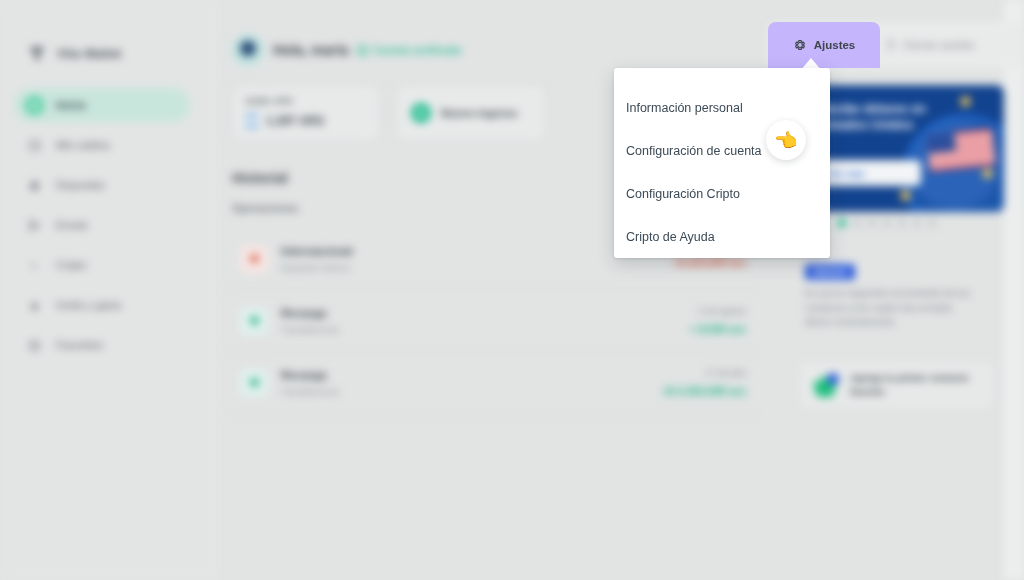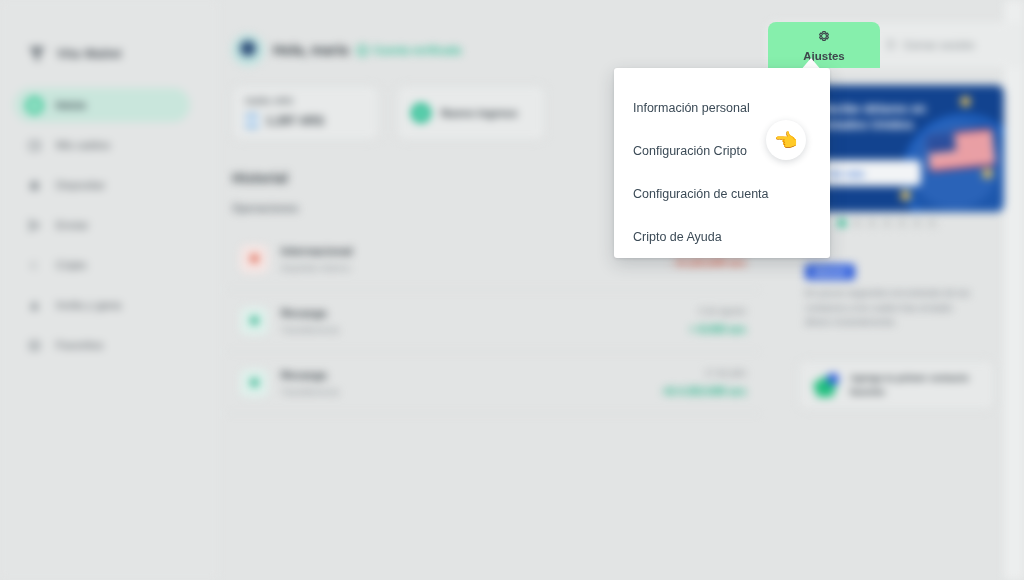--- a/index.html
+++ b/index.html
@@ -219,43 +219,43 @@
     border-radius: 50%; background: #2f5fdc;
   }
   .fav-txt { font-size: 9.5px; font-weight: 700; color: #3d454b; line-height: 1.45; }
 
   
   #overlay { position: absolute; inset: 0; }
 
   .ajustes-btn {
     position: absolute; left: 768px; top: 22px;
     width: 112px; height: 46px;
-    background: #86efac; border-radius: 8px 8px 0 0;
-    display: flex; align-items: center; justify-content: center; gap: 7px; flex-direction: column;
+    background: #c4b5fd; border-radius: 8px 8px 0 0;
+    display: flex; align-items: center; justify-content: center; gap: 7px;
   }
   .ajustes-btn .gear { width: 14px; height: 14px; }
   .ajustes-label { font-size: 11.5px; font-weight: 600; color: #3e464c; }
 
   .menu-arrow {
     position: absolute; left: 800px; top: 58px;
     width: 0; height: 0;
     border-left: 11px solid transparent;
     border-right: 11px solid transparent;
     border-bottom: 13px solid #ffffff;
   }
   .menu {
     position: absolute; left: 614px; top: 68px;
     width: 216px; height: 190px;
     background: #ffffff; border-radius: 3px;
     box-shadow: 0 6px 18px rgba(40,50,60,.20), 0 1px 3px rgba(40,50,60,.12);
     padding: 18px 0 0 0;
   }
   .menu-item {
     height: 43px; display: flex; align-items: center;
-    padding: 0 19px;
+    padding: 0 12px;
     font-size: 12.5px; color: #3b4a56;
   }
 
   .cursor-pointer {
     position: absolute; left: 766px; top: 120px;
     width: 40px; height: 40px; border-radius: 50%;
     background: #ffffff;
     box-shadow: 0 2px 7px rgba(40,50,60,.18);
     display: flex; align-items: center; justify-content: center;
     font-size: 19px; line-height: 1;
@@ -475,19 +475,19 @@
         <path d="M13.1 9.3l-1-.6a4 4 0 0 0 0-1.4l1-.6-1.2-2-1.1.4a4.4 4.4 0 0 0-1.2-.7L9.4 3H6.6l-.2 1.4a4.4 4.4 0 0 0-1.2.7l-1.1-.4-1.2 2 1 .6a4 4 0 0 0 0 1.4l-1 .6 1.2 2 1.1-.4c.37.3.77.53 1.2.7L6.6 13h2.8l.2-1.4c.43-.17.83-.4 1.2-.7l1.1.4z" fill="none" stroke="#3e464c" stroke-width="1.25" stroke-linejoin="round"></path>
       </svg>
     </span>
     <span class="ajustes-label">Ajustes</span>
   </div>
 
   <div class="menu-arrow"></div>
 
   <div class="menu">
     <div class="menu-item">Información personal</div>
+    <div class="menu-item">Configuración de cuenta</div>
     <div class="menu-item">Configuración Cripto</div>
-    <div class="menu-item">Configuración de cuenta</div>
     <div class="menu-item">Cripto de Ayuda</div>
   </div>
 
   <div class="cursor-pointer">👈</div>
 </div>
 
 </body></html>

